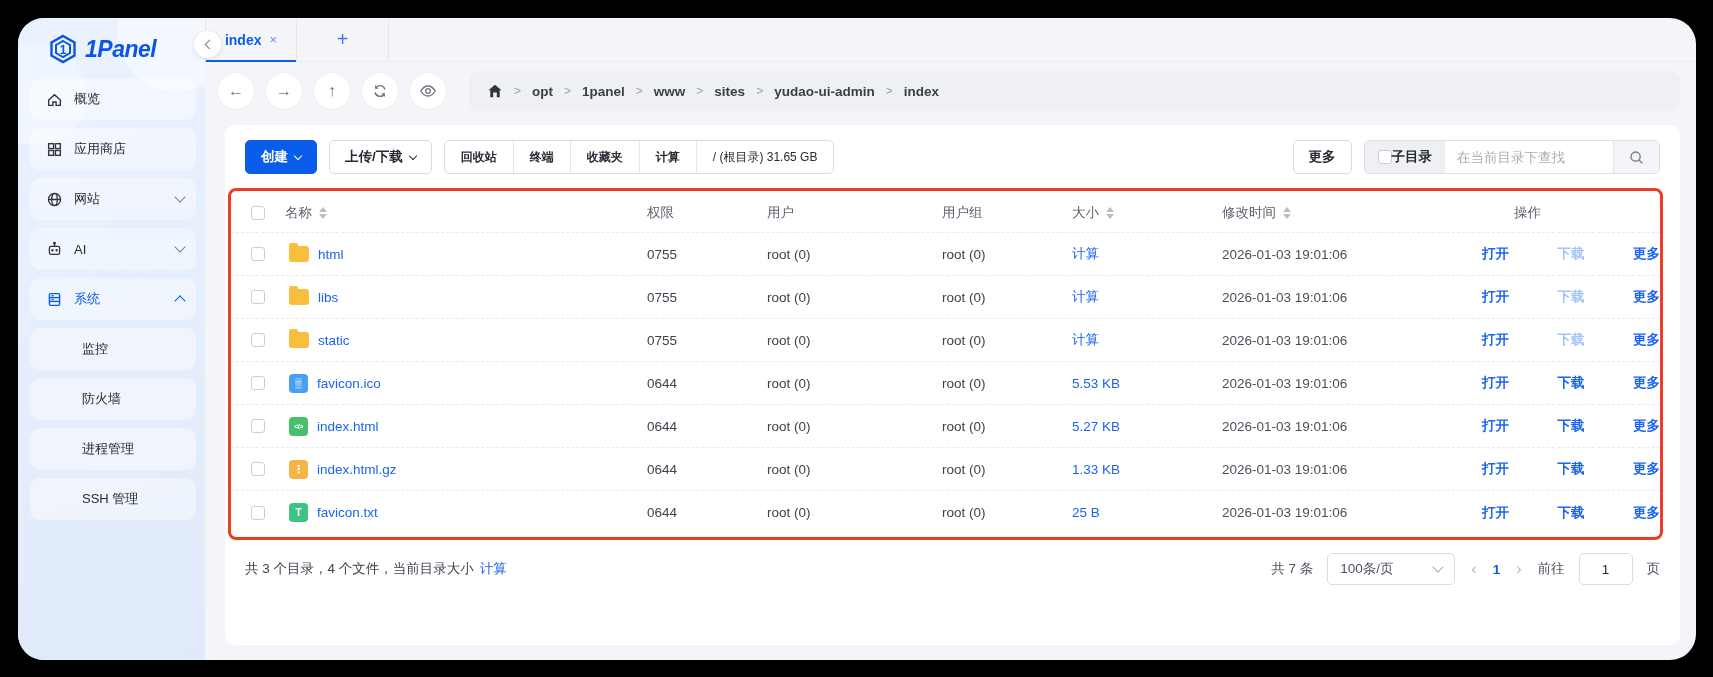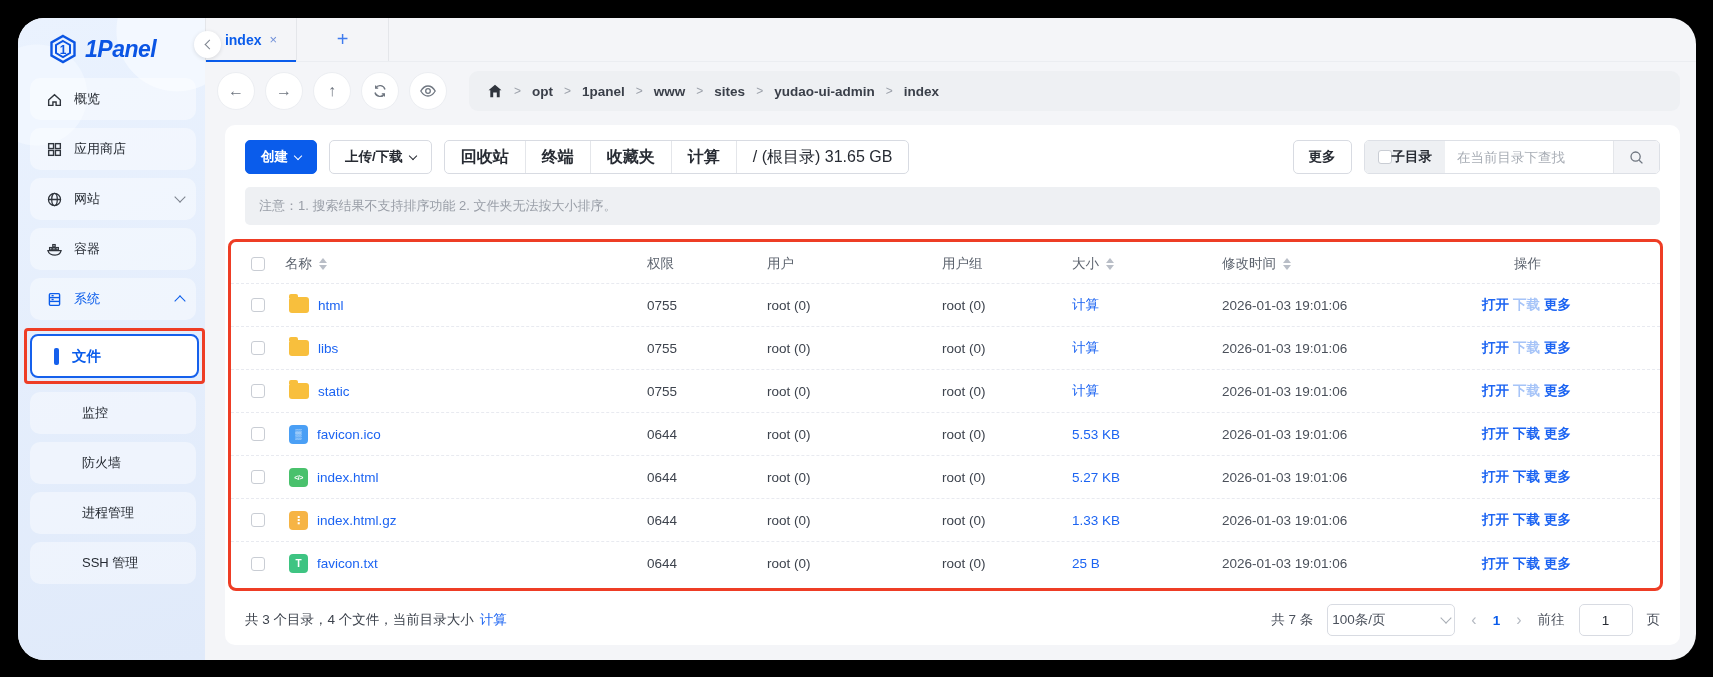--- a/index.html
+++ b/index.html
@@ -74,21 +74,21 @@
   .toolbar { display: flex; align-items: center; gap: 12px; }
   .btn {
     height: 34px; display: inline-flex; align-items: center; gap: 7px; padding: 0 15px;
     border: 1px solid #d8dbe2; border-radius: 5px; background: #fff; font-size: 13.5px;
     font-weight: 600; color: #272b33; cursor: pointer; white-space: nowrap;
   }
   .btn-primary { background: #0a5ceb; border-color: #0a5ceb; color: #fff; }
   .btn .chev, .btn-primary .chev { width: 6px; height: 6px; border-color: #272b33; margin-top: -3px;}
   .btn-primary .chev { border-color: #fff; }
   .seg-group { display: flex; align-items: stretch; height: 34px; border: 1px solid #d8dbe2; border-radius: 5px; background: #fff; overflow: hidden; }
-  .seg { display: flex; align-items: center; padding: 0 16px; font-size: 16px; font-weight: 600; color: #272b33; border-left: 1px solid #e4e6ea; cursor: pointer; white-space: nowrap;}
+  .seg { display: flex; align-items: center; padding: 0 16px; font-size: 12px; font-weight: 600; color: #272b33; border-left: 1px solid #e4e6ea; cursor: pointer; white-space: nowrap;}
   .seg:first-child { border-left: none; }
   .seg.info { font-weight: 400; cursor: default; }
   .toolbar-right { margin-left: auto; display: flex; align-items: center; gap: 12px; }
   .search-group { display: flex; align-items: stretch; height: 34px; border: 1px solid #dde0e6; border-radius: 5px; overflow: hidden; background: #fff;}
   .search-prepend { display: flex; align-items: center; padding: 0 13px; background: #eef0f3; font-size: 13.5px; font-weight: 600; color: #272b33; }
   .search-input { border: none; outline: none; width: 168px; padding: 0 12px; font-size: 13.5px; color: #272b33; font-family: inherit;}
   .search-input::placeholder { color: #a8adb5; }
   .search-append { width: 46px; display: flex; align-items: center; justify-content: center; background: #f3f4f7; border-left: 1px solid #e4e6ea; cursor: pointer; }
   .cb { width: 14px; height: 14px; border: 1px solid #c9cdd4; border-radius: 3px; background: #fff; flex: 0 0 auto; cursor: pointer; }
   
@@ -102,37 +102,37 @@
   .cell-cb { display: flex; justify-content: center; }
   .hcell { display: flex; align-items: center; gap: 5px; }
   .sort { display: inline-flex; flex-direction: column; gap: 2px; margin-left: 2px; cursor: pointer;}
   .sort i { width: 0; height: 0; border-left: 4px solid transparent; border-right: 4px solid transparent; display: block;}
   .sort .s-up { border-bottom: 5px solid #b9bec7; }
   .sort .s-dn { border-top: 5px solid #b9bec7; }
   .name-cell { display: flex; align-items: center; gap: 9px; padding-left: 4px; }
   .link { color: #1c64f2; font-weight: 500; cursor: pointer; text-decoration: none; }
   .size-link { color: #1c64f2; font-weight: 500; cursor: pointer; }
   .time-cell { color: #4a505a; }
-  .actions-cell { display: flex; gap: 4px; padding-left: 10px; }
+  .actions-cell { display: flex; gap: 4px; padding-left: 10px; justify-content: space-between; }
   .actions-cell .link { font-weight: 600; }
   .link.dim { color: #a6c4f8; }
   .h-actions { padding-left: 42px; }
   
   .fic { width: 19px; height: 19px; border-radius: 4px; display: flex; align-items: center; justify-content: center; font-size: 8px; font-weight: 700; color: #fff; flex: 0 0 auto;}
   .fic-folder { width: 20px; height: 16px; border-radius: 3px; background: #f8bf3d; position: relative; }
   .fic-folder::before { content: ""; position: absolute; top: -3px; left: 0; width: 9px; height: 4px; background: #f8bf3d; border-radius: 2px 2px 0 0; }
   .fic-ico { background: #4a9ff5; font-size: 9px; }
   .fic-html { background: #49c16c; font-size: 7px; letter-spacing: -0.5px;}
   .fic-gz { background: #f6b445; font-size: 11px; }
   .fic-txt { background: #3ec482; font-size: 10px; }
   
   .foot { margin-top: 13px; display: flex; align-items: center; font-size: 13.5px; color: #3d434d; }
   .foot-left { display: flex; gap: 6px; align-items: center;}
   .pager { margin-left: auto; display: flex; align-items: center; gap: 14px; color: #4b515c; }
-  .page-size { width: 128px; height: 32px; border: 1px solid #d8dbe2; border-radius: 5px; display: flex; align-items: center; padding: 0 4px; gap: 8px; cursor: pointer; background: #fff;}
+  .page-size { width: 128px; height: 32px; border: 1px solid #d8dbe2; border-radius: 5px; display: flex; align-items: center; padding: 0 12px; gap: 8px; cursor: pointer; background: #fff;}
   .page-size .lbl { flex: 1; font-size: 13.5px; }
   .page-size .chev { border-color: #a8adb5; }
   .pg-arrow { color: #b5bac2; font-size: 16px; cursor: pointer; padding: 0 2px;}
   .pg-cur { color: #0a5ceb; font-weight: 700; cursor: pointer; }
   .goto-input { width: 54px; height: 32px; border: 1px solid #d8dbe2; border-radius: 5px; text-align: center; font-size: 13.5px; color: #272b33; outline: none; font-family: inherit;}
   svg { display: block; }
 </style>
 </head>
 <body>
 
@@ -173,49 +173,44 @@
               <ellipse cx="8" cy="8" rx="2.6" ry="5.7"></ellipse>
               <line x1="2.3" y1="8" x2="13.7" y2="8"></line>
             </g>
           </svg>
         <span class="lbl">网站</span>
         <span class="chev"></span>
       </div>
       <div class="side-item">
         <svg width="17" height="17" viewBox="0 0 16 16">
             <g fill="none" stroke="#30353d" stroke-width="1.2">
-              <path d="M1.8 9h12.4c-.6 2.6-2.6 4.2-5.7 4.2S2.3 11.6 1.8 9z"></path>
-              <rect x="3.4" y="6.2" width="2.2" height="2.2"></rect>
-              <rect x="6.4" y="6.2" width="2.2" height="2.2"></rect>
-              <rect x="6.4" y="3.4" width="2.2" height="2.2"></rect>
-              <rect x="9.4" y="6.2" width="2.2" height="2.2"></rect>
+              <rect x="3.2" y="5" width="9.6" height="7.5" rx="1.5"></rect>
+              <line x1="8" y1="2.5" x2="8" y2="5"></line>
+              <circle cx="8" cy="2.2" r="0.8"></circle>
+              <circle cx="6" cy="8.7" r="0.5" fill="#30353d"></circle>
+              <circle cx="10" cy="8.7" r="0.5" fill="#30353d"></circle>
             </g>
           </svg>
-        <span class="lbl">容器</span>
+        <span class="lbl">AI</span>
+        <span class="chev"></span>
       </div>
       <div class="side-item active-section">
         <svg width="17" height="17" viewBox="0 0 16 16">
             <g fill="none" stroke="#0a5ceb" stroke-width="1.3">
               <rect x="3.2" y="2.5" width="9.6" height="11" rx="1"></rect>
               <line x1="3.2" y1="6.2" x2="12.8" y2="6.2"></line>
               <line x1="3.2" y1="9.8" x2="12.8" y2="9.8"></line>
               <line x1="5.2" y1="4.4" x2="7.2" y2="4.4"></line>
               <line x1="5.2" y1="8" x2="7.2" y2="8"></line>
             </g>
           </svg>
         <span class="lbl">系统</span>
         <span class="chev up"></span>
       </div>
 
-      <div class="annotate-side">
-        <div class="file-selected">
-          <span class="blue-bar"></span>
-          <span>文件</span>
-        </div>
-      </div>
 
       <div class="side-item sub-item">
         <span class="lbl">监控</span>
       </div>
       <div class="side-item sub-item">
         <span class="lbl">防火墙</span>
       </div>
       <div class="side-item sub-item">
         <span class="lbl">进程管理</span>
       </div>
@@ -316,21 +311,20 @@
                     <g fill="none" stroke="#6f7680" stroke-width="1.3">
                       <circle cx="6.6" cy="6.6" r="4.6"></circle>
                       <line x1="10.2" y1="10.2" x2="13.4" y2="13.4"></line>
                     </g>
                   </svg>
               </div>
             </div>
           </div>
         </div>
 
-        <div class="notice">注意：1. 搜索结果不支持排序功能 2. 文件夹无法按大小排序。</div>
 
         <div class="annotate-table">
           <div class="tgrid thead">
             <div class="cell-cb">
                 <span class="cb"></span>
               </div>
             <div class="hcell">
                 <span>名称</span>
                 <span class="sort">
                   <i class="s-up"></i>

